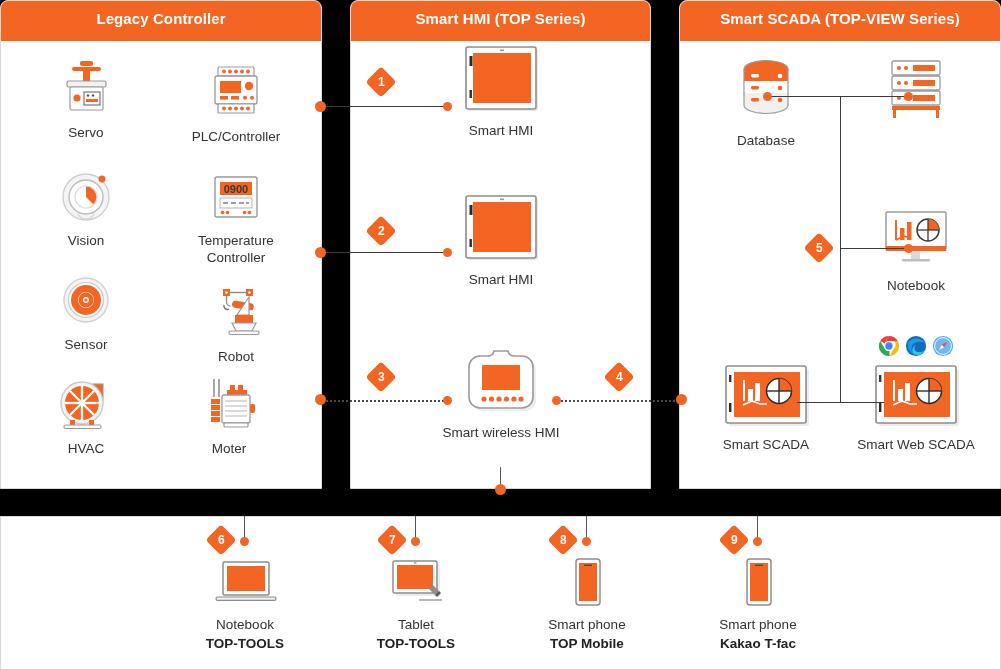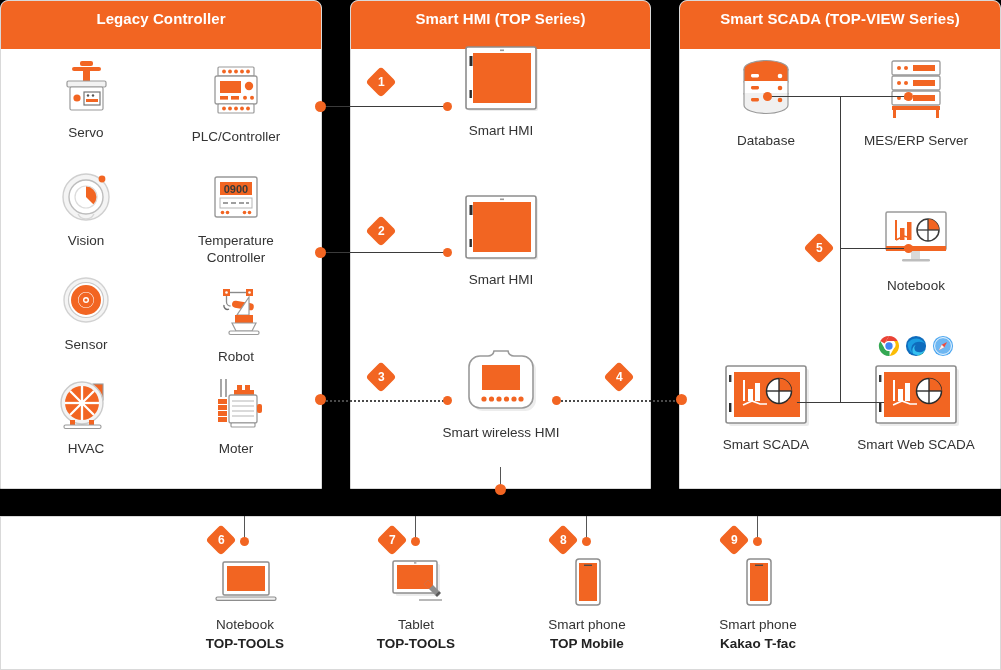--- a/index.html
+++ b/index.html
@@ -8,21 +8,21 @@
     background:#000;
     font-family:"Liberation Sans","DejaVu Sans",sans-serif;
     -webkit-font-smoothing:antialiased;
   }
   #root{position:relative;width:1001px;height:670px;background:#000;}
 
   
   .panel{position:absolute;background:#fff;border:1px solid #d9d9d9;box-sizing:border-box;overflow:visible;}
   .panel.top{border-radius:8px 8px 0 0;}
   .panel-header{
-    height:48px;line-height:36px;text-align:center;
+    height:40px;line-height:36px;text-align:center;
     background:#F26522;color:#fff;font-size:15px;font-weight:bold;
     border-radius:7px 7px 0 0;letter-spacing:.1px;
   }
   #panel-legacy{left:0;top:0;width:322px;height:489px;}
   #panel-hmi{left:350px;top:0;width:301px;height:489px;}
   #panel-scada{left:679px;top:0;width:322px;height:489px;}
   #panel-bottom{left:0;top:516px;width:1001px;height:154px;}
 
   
   #black-bar{position:absolute;left:0;top:489px;width:1001px;height:27px;background:#000;}
@@ -198,21 +198,21 @@
           </g>
           <circle cx="27" cy="28" r="3" fill="#fff"></circle>
           <rect x="15" y="45" width="5" height="6" fill="#F26522"></rect>
           <rect x="34" y="45" width="5" height="6" fill="#F26522"></rect>
           <rect x="9" y="50" width="37" height="3.5" rx="1.5" fill="#fff" stroke="#9a9a9a" stroke-width="1.1"></rect>
         </svg>
       </div>
       <div class="cap">HVAC</div>
     </div>
 
-    <div class="tile" style="left:175px;top:370px;">
+    <div class="tile" style="left:168px;top:370px;">
       <div class="icon-wrap">
         <svg width="62" height="58" viewBox="0 0 62 58">
           <line x1="16" y1="4" x2="16" y2="22" stroke="#777" stroke-width="1.3"></line>
           <line x1="21" y1="4" x2="21" y2="22" stroke="#777" stroke-width="1.3"></line>
           <rect x="13" y="24" width="9" height="5" fill="#F26522"></rect>
           <rect x="13" y="30" width="9" height="5" fill="#F26522"></rect>
           <rect x="13" y="36" width="9" height="5" fill="#F26522"></rect>
           <rect x="13" y="42" width="9" height="5" fill="#F26522"></rect>
           <rect x="32" y="10" width="5" height="5" fill="#F26522"></rect>
           <rect x="40" y="10" width="5" height="5" fill="#F26522"></rect>
@@ -315,21 +315,20 @@
           <rect x="33" y="25" width="22" height="6" fill="#F26522"></rect>
           <rect x="12" y="36" width="48" height="14" rx="1.5" fill="#fff" stroke="#9a9a9a" stroke-width="1.3"></rect>
           <circle cx="19" cy="43" r="2" fill="#F26522"></circle>
             <circle cx="26" cy="43" r="2" fill="#F26522"></circle>
           <rect x="33" y="40" width="22" height="6" fill="#F26522"></rect>
           <rect x="12" y="51" width="48" height="4" fill="#F26522"></rect>
           <rect x="13" y="55" width="3" height="8" fill="#F26522"></rect>
           <rect x="56" y="55" width="3" height="8" fill="#F26522"></rect>
         </svg>
       </div>
-      <div class="cap" style="width:160px;margin-left:-20px;">MES/ERP Server</div>
     </div>
 
     <div class="tile" style="left:176px;top:205px;">
       <div class="icon-wrap" style="height:64px">
         <svg width="76" height="62" viewBox="0 0 76 62">
           <rect x="8" y="4" width="60" height="38" rx="1.5" fill="#fff" stroke="#9a9a9a" stroke-width="1.5"></rect>
           <rect x="8" y="38" width="60" height="5" fill="#F26522"></rect>
           <g stroke="#F26522" stroke-width="2" fill="none">
             <line x1="18" y1="12" x2="18" y2="32"></line>
           </g>

